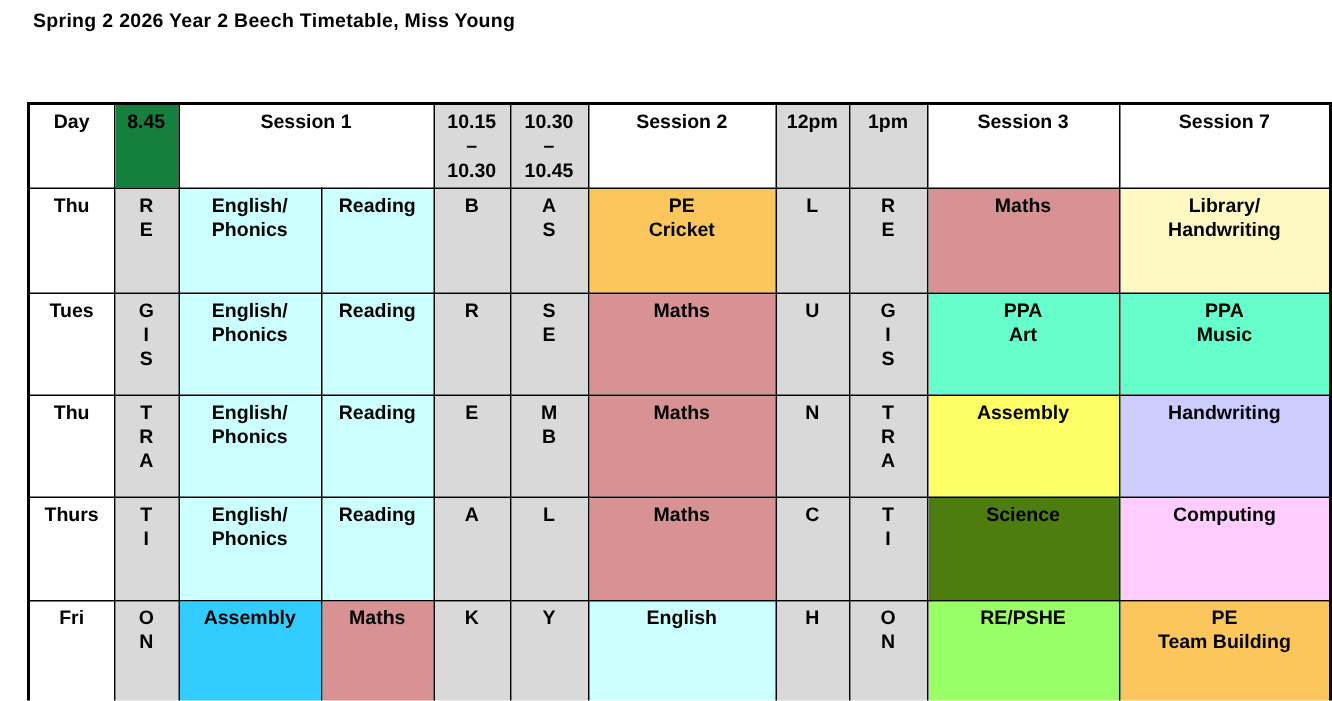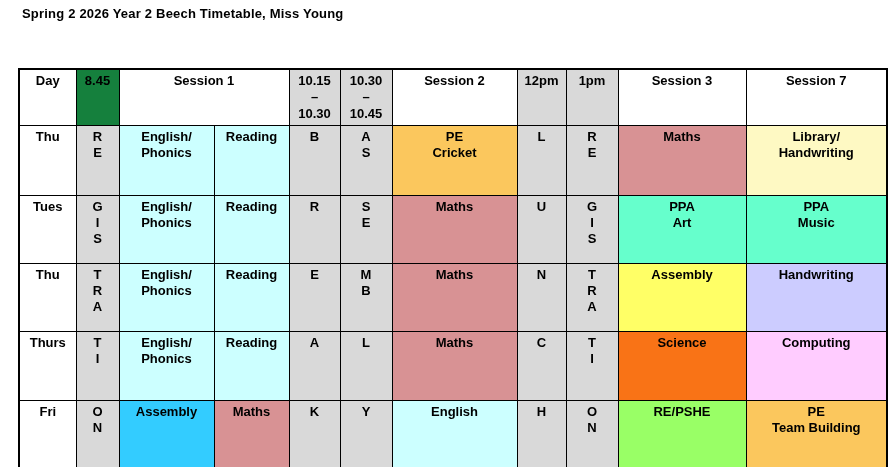--- a/index.html
+++ b/index.html
@@ -156,21 +156,21 @@
 I</td>
     <td style="background-color: rgb(204, 255, 255);">English/
 Phonics</td>
     <td style="background-color: rgb(204, 255, 255);">Reading</td>
     <td class="letters" style="background-color: rgb(217, 217, 217);">A</td>
     <td class="letters" style="background-color: rgb(217, 217, 217);">L</td>
     <td class="mid" style="background-color: rgb(216, 146, 148);">Maths</td>
     <td class="letters" style="background-color: rgb(217, 217, 217);">C</td>
     <td class="letters" style="background-color: rgb(217, 217, 217);">T
 I</td>
-    <td style="background-color: #f97316;">Science</td>
+    <td style="background-color: #4d7c0f;">Science</td>
     <td style="background-color: rgb(255, 204, 255);">Computing</td>
   </tr>
 
   <tr class="r-fri">
     <td class="day left">Fri</td>
     <td class="letters" style="background-color: rgb(217, 217, 217);">O
 N</td>
     <td style="background-color: rgb(51, 204, 255);">Assembly</td>
     <td style="background-color: rgb(216, 146, 148);">Maths</td>
     <td class="letters" style="background-color: rgb(217, 217, 217);">K</td>

